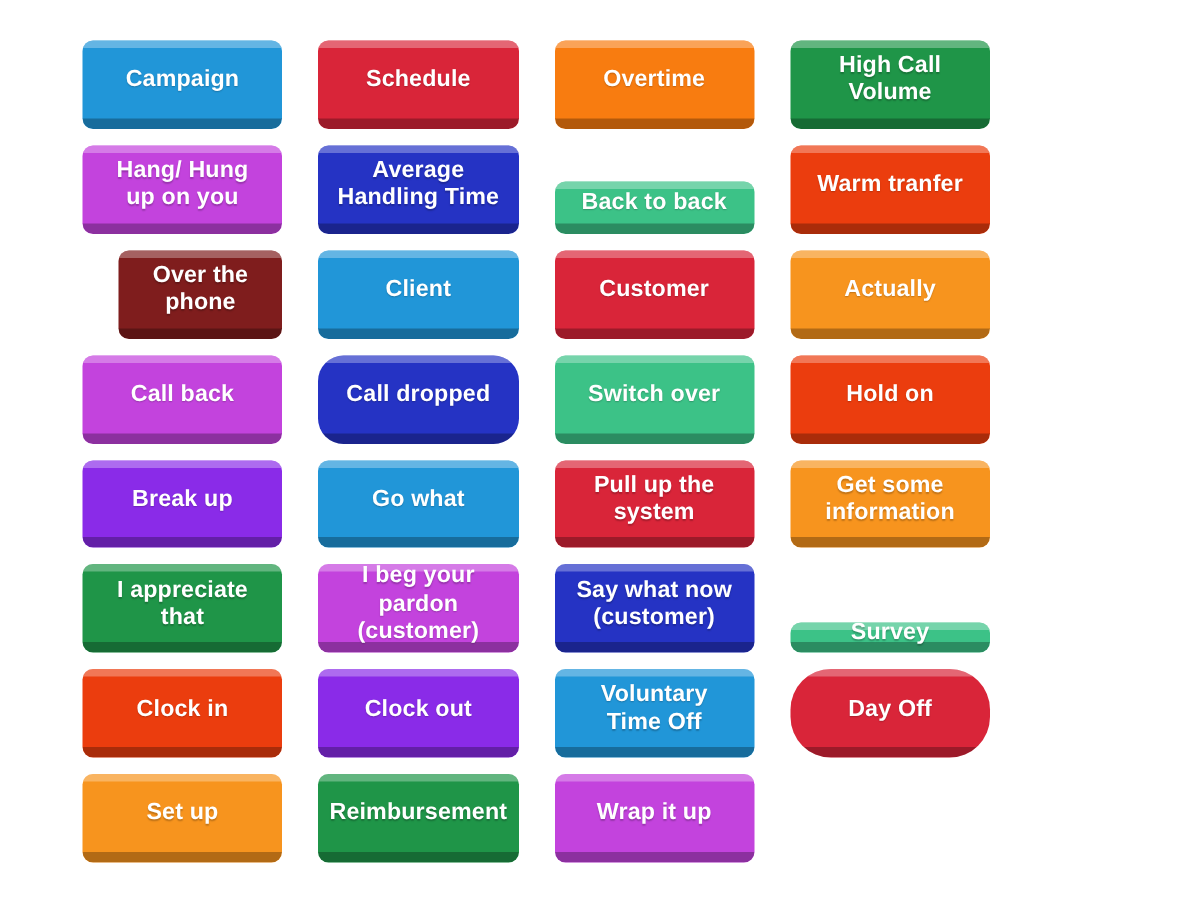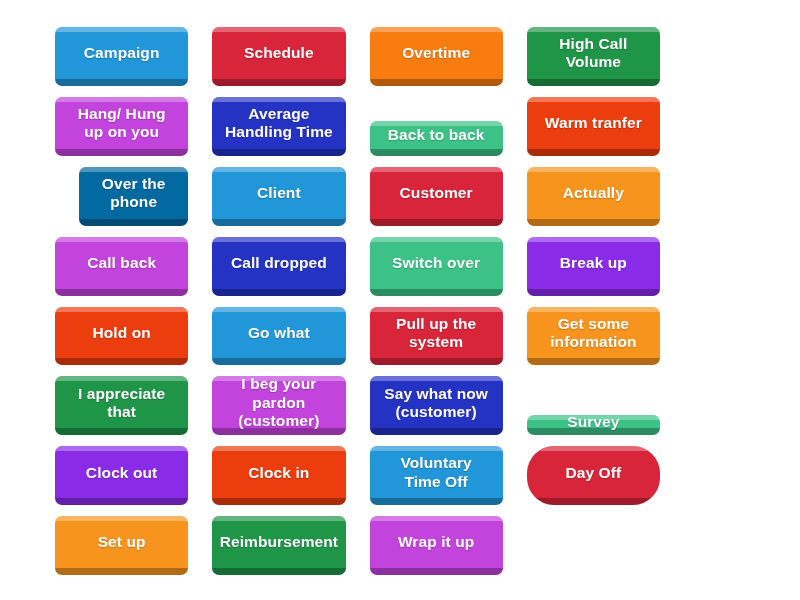--- a/index.html
+++ b/index.html
@@ -105,46 +105,46 @@
       <div class="tile" style="background: rgb(37, 51, 196); box-shadow: rgba(0, 0, 0, 0) 0px -7px 0px inset;">
         <span class="tile-label">Average
 Handling Time</span>
       </div>
       <div class="tile" style="background: rgb(60, 194, 135); box-shadow: rgba(0, 0, 0, 0) 0px -7px 0px inset; margin-top: 24px;">
         <span class="tile-label">Back to back</span>
       </div>
       <div class="tile" style="background: rgb(235, 61, 14); box-shadow: rgba(0, 0, 0, 0) 0px -7px 0px inset;">
         <span class="tile-label">Warm tranfer</span>
       </div>
-      <div class="tile" style="background: #0369a1; box-shadow: rgba(0, 0, 0, 0) 0px -7px 0px inset; margin-left: 24px;">
+      <div class="tile" style="background: #7f1d1d; box-shadow: rgba(0, 0, 0, 0) 0px -7px 0px inset; margin-left: 24px;">
         <span class="tile-label">Over the phone</span>
       </div>
       <div class="tile" style="background: rgb(33, 150, 216); box-shadow: rgba(0, 0, 0, 0) 0px -7px 0px inset;">
         <span class="tile-label">Client</span>
       </div>
       <div class="tile" style="background: rgb(217, 37, 57); box-shadow: rgba(0, 0, 0, 0) 0px -7px 0px inset;">
         <span class="tile-label">Customer</span>
       </div>
       <div class="tile" style="background: rgb(247, 148, 30); box-shadow: rgba(0, 0, 0, 0) 0px -7px 0px inset;">
         <span class="tile-label">Actually</span>
       </div>
       <div class="tile" style="background: rgb(195, 67, 221); box-shadow: rgba(0, 0, 0, 0) 0px -7px 0px inset;">
         <span class="tile-label">Call back</span>
       </div>
-      <div class="tile" style="background: rgb(37, 51, 196); box-shadow: rgba(0, 0, 0, 0) 0px -7px 0px inset;">
+      <div class="tile" style="background: rgb(37, 51, 196); box-shadow: rgba(0, 0, 0, 0) 0px -7px 0px inset; border-radius: 17px;">
         <span class="tile-label">Call dropped</span>
       </div>
       <div class="tile" style="background: rgb(60, 194, 135); box-shadow: rgba(0, 0, 0, 0) 0px -7px 0px inset;">
         <span class="tile-label">Switch over</span>
       </div>
+      <div class="tile" style="background: rgb(235, 61, 14); box-shadow: rgba(0, 0, 0, 0) 0px -7px 0px inset;">
+        <span class="tile-label">Hold on</span>
+      </div>
       <div class="tile" style="background: rgb(138, 43, 232); box-shadow: rgba(0, 0, 0, 0) 0px -7px 0px inset;">
         <span class="tile-label">Break up</span>
-      </div>
-      <div class="tile" style="background: rgb(235, 61, 14); box-shadow: rgba(0, 0, 0, 0) 0px -7px 0px inset;">
-        <span class="tile-label">Hold on</span>
       </div>
       <div class="tile" style="background: rgb(33, 150, 216); box-shadow: rgba(0, 0, 0, 0) 0px -7px 0px inset;">
         <span class="tile-label">Go what</span>
       </div>
       <div class="tile" style="background: rgb(217, 37, 57); box-shadow: rgba(0, 0, 0, 0) 0px -7px 0px inset;">
         <span class="tile-label">Pull up the
 system</span>
       </div>
       <div class="tile" style="background: rgb(247, 148, 30); box-shadow: rgba(0, 0, 0, 0) 0px -7px 0px inset;">
         <span class="tile-label">Get some
@@ -157,25 +157,25 @@
         <span class="tile-label">I beg your pardon
 (customer)</span>
       </div>
       <div class="tile" style="background: rgb(37, 51, 196); box-shadow: rgba(0, 0, 0, 0) 0px -7px 0px inset;">
         <span class="tile-label">Say what now
 (customer)</span>
       </div>
       <div class="tile" style="background: rgb(60, 194, 135); box-shadow: rgba(0, 0, 0, 0) 0px -7px 0px inset; margin-top: 39px;">
         <span class="tile-label">Survey</span>
       </div>
+      <div class="tile" style="background: rgb(235, 61, 14); box-shadow: rgba(0, 0, 0, 0) 0px -7px 0px inset;">
+        <span class="tile-label">Clock in</span>
+      </div>
       <div class="tile" style="background: rgb(138, 43, 232); box-shadow: rgba(0, 0, 0, 0) 0px -7px 0px inset;">
         <span class="tile-label">Clock out</span>
-      </div>
-      <div class="tile" style="background: rgb(235, 61, 14); box-shadow: rgba(0, 0, 0, 0) 0px -7px 0px inset;">
-        <span class="tile-label">Clock in</span>
       </div>
       <div class="tile" style="background: rgb(33, 150, 216); box-shadow: rgba(0, 0, 0, 0) 0px -7px 0px inset;">
         <span class="tile-label">Voluntary
 Time Off</span>
       </div>
       <div class="tile" style="background: rgb(217, 37, 57); box-shadow: rgba(0, 0, 0, 0) 0px -7px 0px inset; border-radius: 27px;">
         <span class="tile-label">Day Off</span>
       </div>
       <div class="tile" style="background: rgb(247, 148, 30); box-shadow: rgba(0, 0, 0, 0) 0px -7px 0px inset;">
         <span class="tile-label">Set up</span>

